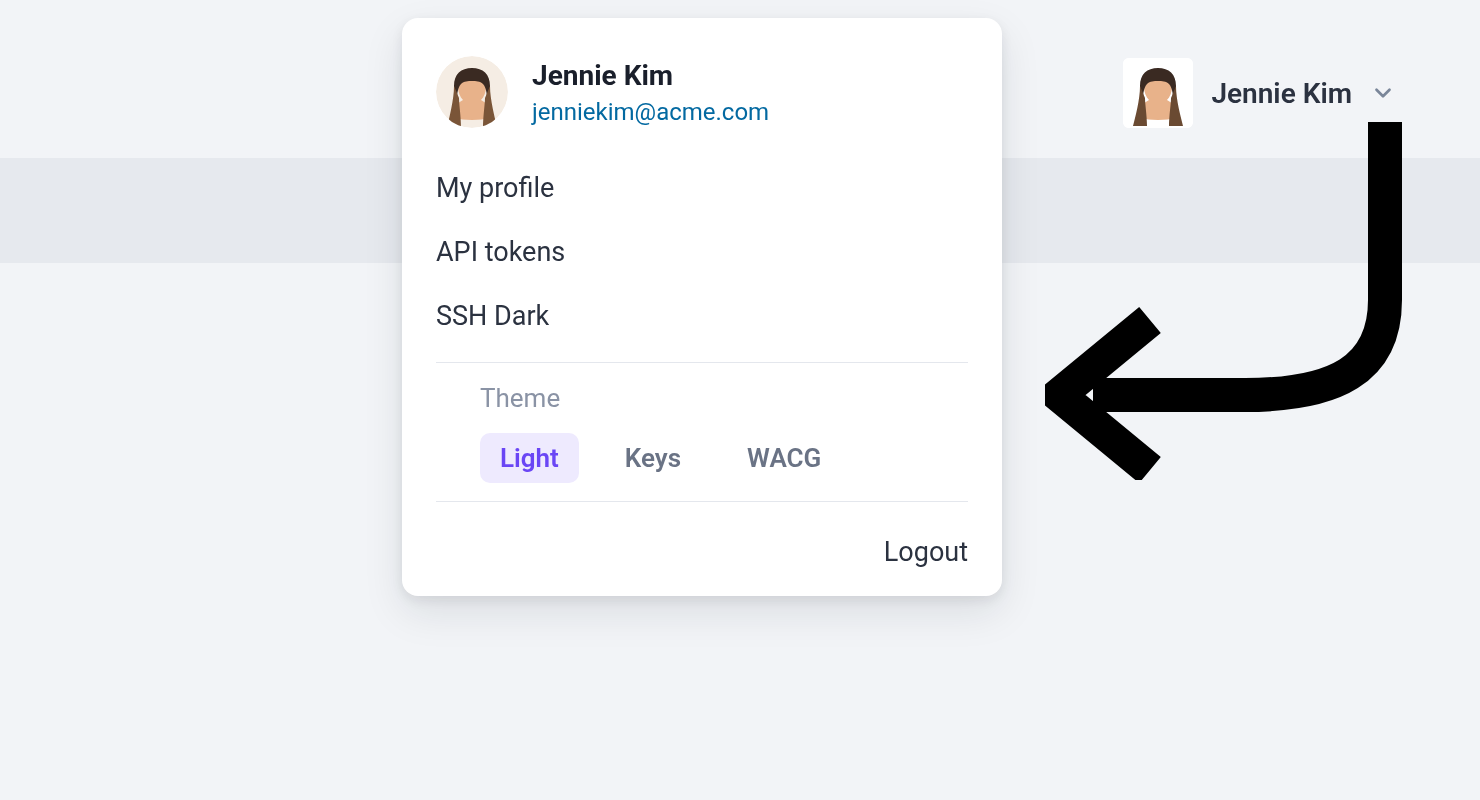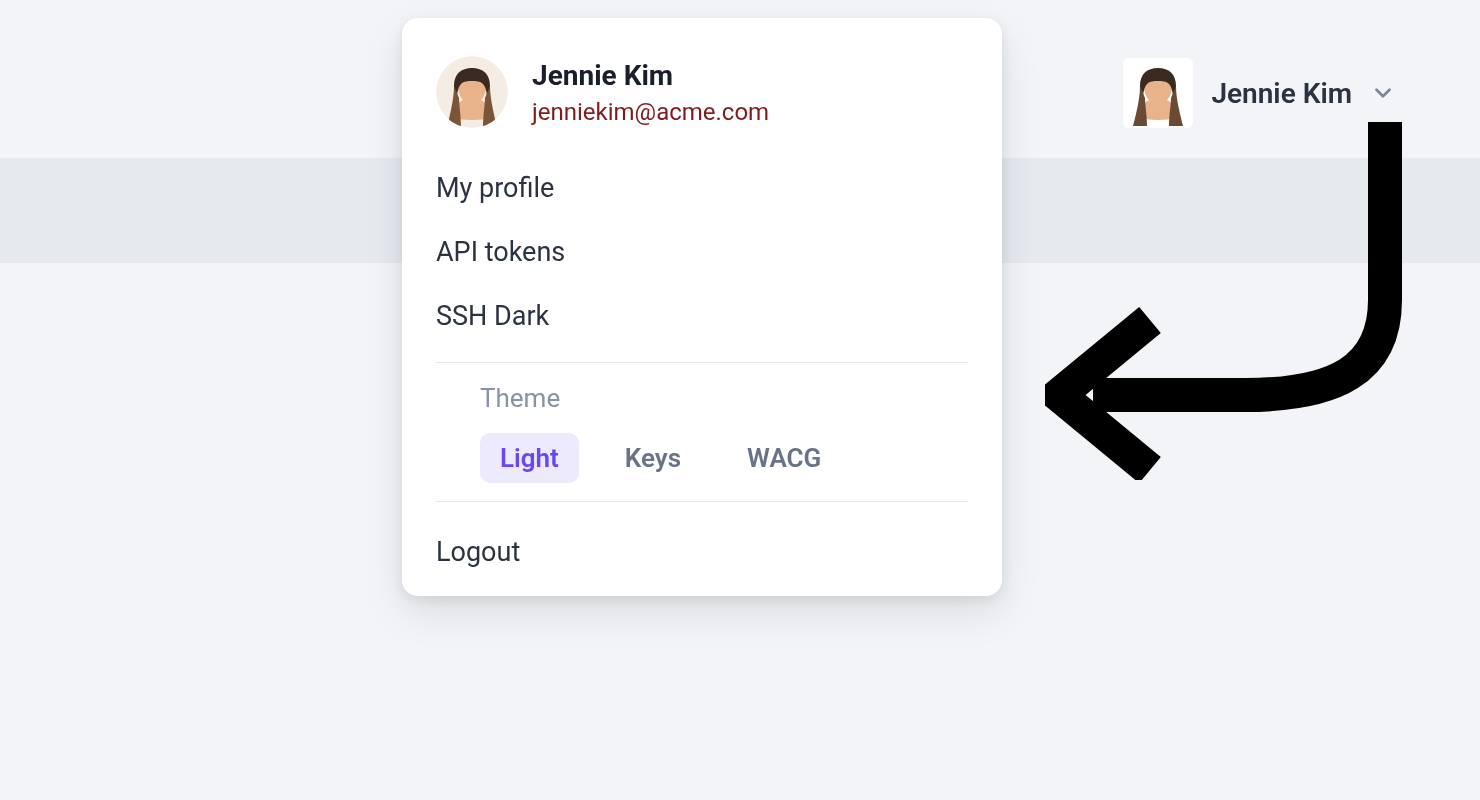--- a/index.html
+++ b/index.html
@@ -89,21 +89,21 @@
       gap: 6px;
     }
     .panel-name {
       font-size: 28px;
       font-weight: 700;
       color: #1a1f2b;
     }
     .panel-email {
       font-size: 24px;
       font-weight: 400;
-      color: #7f1d1d;
+      color: #0369a1;
     }
     
     .menu-list {
       padding: 8px 34px 0 34px;
     }
     .menu-item {
       font-size: 27px;
       font-weight: 400;
       color: #2b3240;
       padding: 16px 0;
@@ -146,20 +146,21 @@
     
     .logout-section {
       padding: 6px 34px 0 34px;
     }
     .logout-item {
       font-size: 27px;
       font-weight: 400;
       color: #2b3240;
       padding: 14px 0 0 0;
       cursor: pointer;
+      text-align: right;
     }
     
     
     .annotation-arrow {
       position: absolute;
       top: 120px;
       left: 1045px;
       width: 380px;
       height: 360px;
       pointer-events: none;

